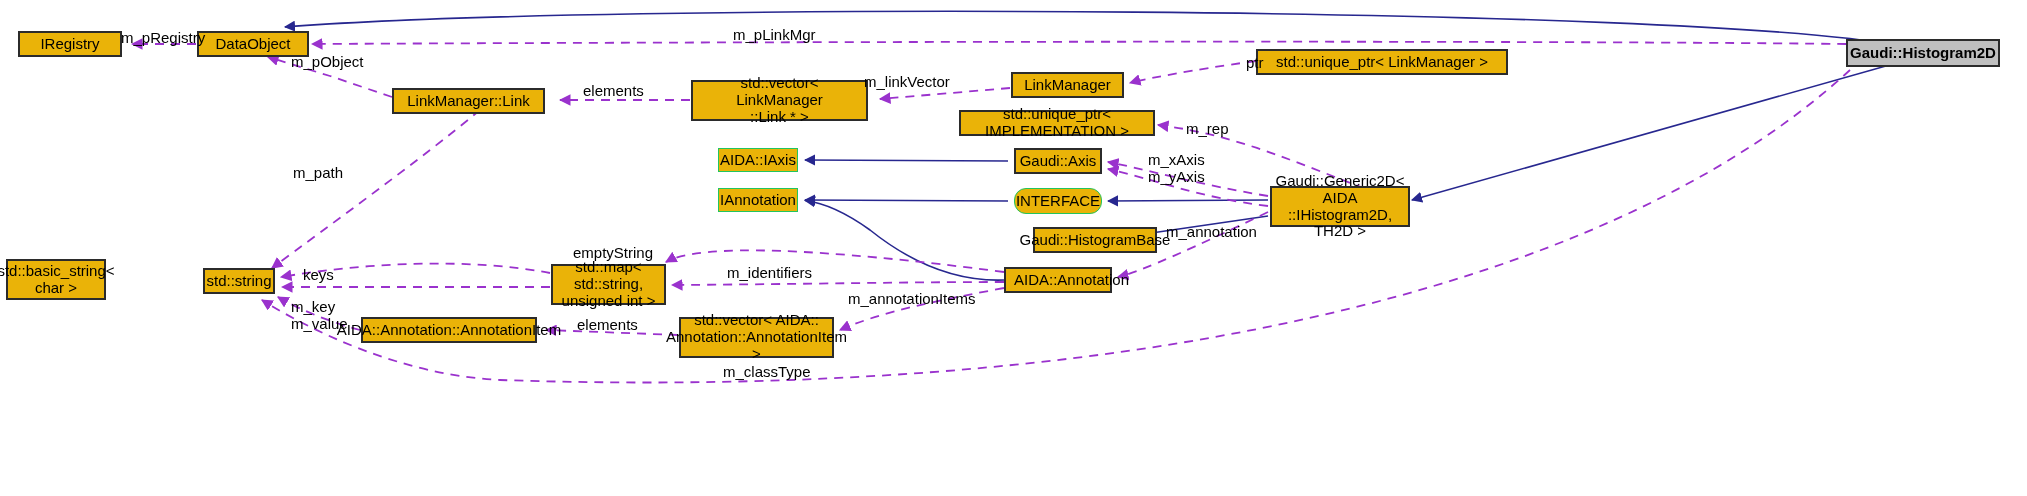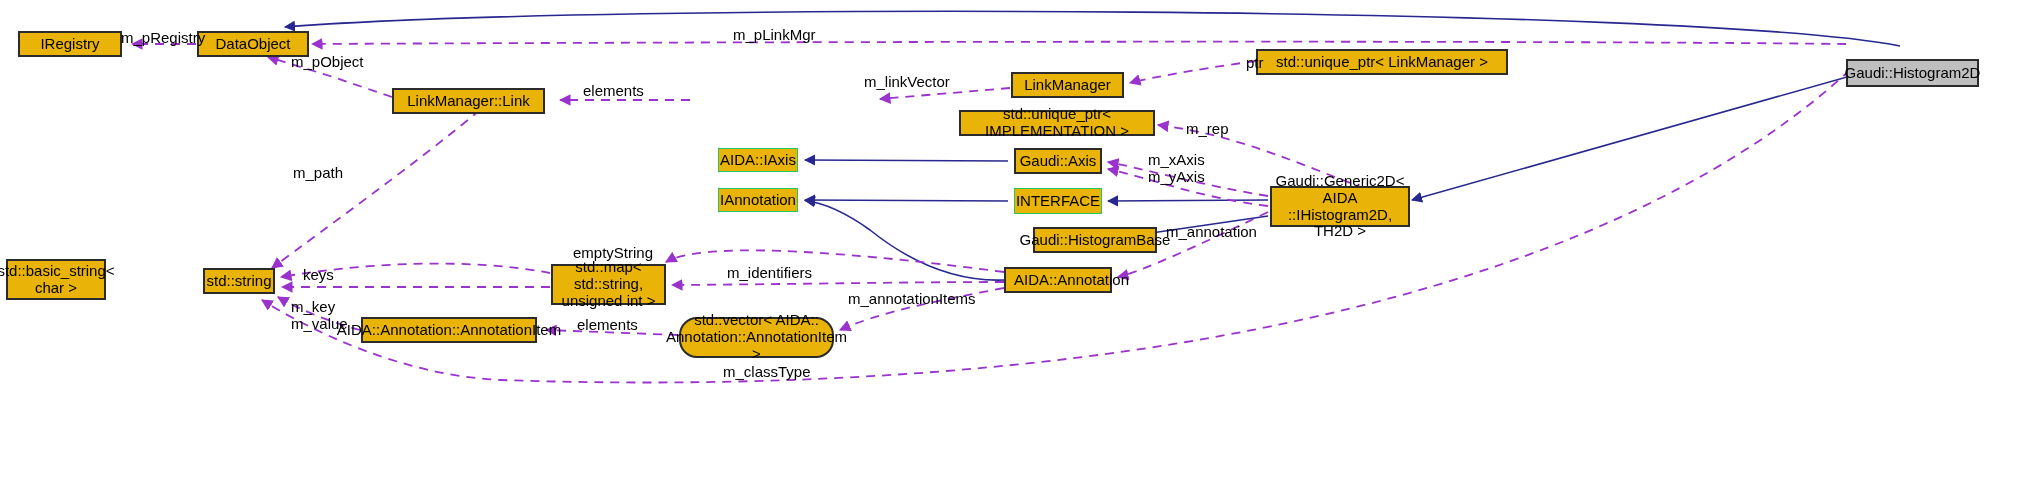--- a/index.html
+++ b/index.html
@@ -89,55 +89,57 @@
       <path d="M 1850 70 C 1600 300 1100 400 500 380 C 400 375 310 330 262 300"></path>
     </g>
   </svg>
 
   <div class="node solid" style="left:18px;top:31px;width:104px;height:26px;">IRegistry</div>
 
   <div class="node solid" style="left:197px;top:31px;width:112px;height:26px;">DataObject</div>
 
   <div class="node solid" style="left:392px;top:88px;width:153px;height:26px;">LinkManager::Link</div>
 
+  <div class="node solid" style="left:691px;top:80px;width:177px;height:41px;">std::vector&lt; LinkManager
+::Link * &gt;</div>
 
   <div class="node solid" style="left:1011px;top:72px;width:113px;height:26px;">LinkManager</div>
 
   <div class="node solid" style="left:1256px;top:49px;width:252px;height:26px;">std::unique_ptr&lt; LinkManager &gt;</div>
 
-  <div class="node highlight" style="left:1846px;top:59px;width:133px;height:28px;">Gaudi::Histogram2D</div>
+  <div class="node highlight" style="left:1846px;top:39px;width:154px;height:28px;font-weight:bold;">Gaudi::Histogram2D</div>
 
   <div class="node solid" style="left:959px;top:110px;width:196px;height:26px;">std::unique_ptr&lt; IMPLEMENTATION &gt;</div>
 
   <div class="node light" style="left:718px;top:148px;width:80px;height:24px;">AIDA::IAxis</div>
 
   <div class="node solid" style="left:1014px;top:148px;width:88px;height:26px;">Gaudi::Axis</div>
 
   <div class="node light" style="left:718px;top:188px;width:80px;height:24px;">IAnnotation</div>
 
-  <div class="node light" style="left:1014px;top:188px;width:88px;height:26px;">INTERFACE</div>
+  <div class="node light" style="left:1014px;top:188px;width:88px;height:26px;border-radius:12px;">INTERFACE</div>
 
   <div class="node solid" style="left:1270px;top:186px;width:140px;height:41px;">Gaudi::Generic2D&lt; AIDA
 ::IHistogram2D, TH2D &gt;</div>
 
   <div class="node solid" style="left:996px;top:227px;width:124px;height:26px;margin-left:37px;">Gaudi::HistogramBase</div>
 
   <div class="node solid" style="left:6px;top:259px;width:100px;height:41px;">std::basic_string&lt;
 char &gt;</div>
 
   <div class="node solid" style="left:203px;top:268px;width:72px;height:26px;">std::string</div>
 
   <div class="node solid" style="left:551px;top:264px;width:115px;height:41px;">std::map&lt; std::string,
 unsigned int &gt;</div>
 
   <div class="node solid" style="left:1004px;top:267px;width:108px;height:26px;padding-left:32px;">AIDA::Annotation</div>
 
   <div class="node solid" style="left:361px;top:317px;width:176px;height:26px;">AIDA::Annotation::AnnotationItem</div>
 
-  <div class="node solid" style="left:679px;top:317px;width:155px;height:41px;border-radius:18px;">std::vector&lt; AIDA::
+  <div class="node solid" style="left:679px;top:317px;width:155px;height:41px;">std::vector&lt; AIDA::
 Annotation::AnnotationItem &gt;</div>
 
   <div class="edge-label" style="left:121px;top:30px;">m_pRegistry</div>
 
   <div class="edge-label" style="left:733px;top:27px;">m_pLinkMgr</div>
 
   <div class="edge-label" style="left:291px;top:54px;">m_pObject</div>
 
   <div class="edge-label" style="left:583px;top:83px;">elements</div>
 

